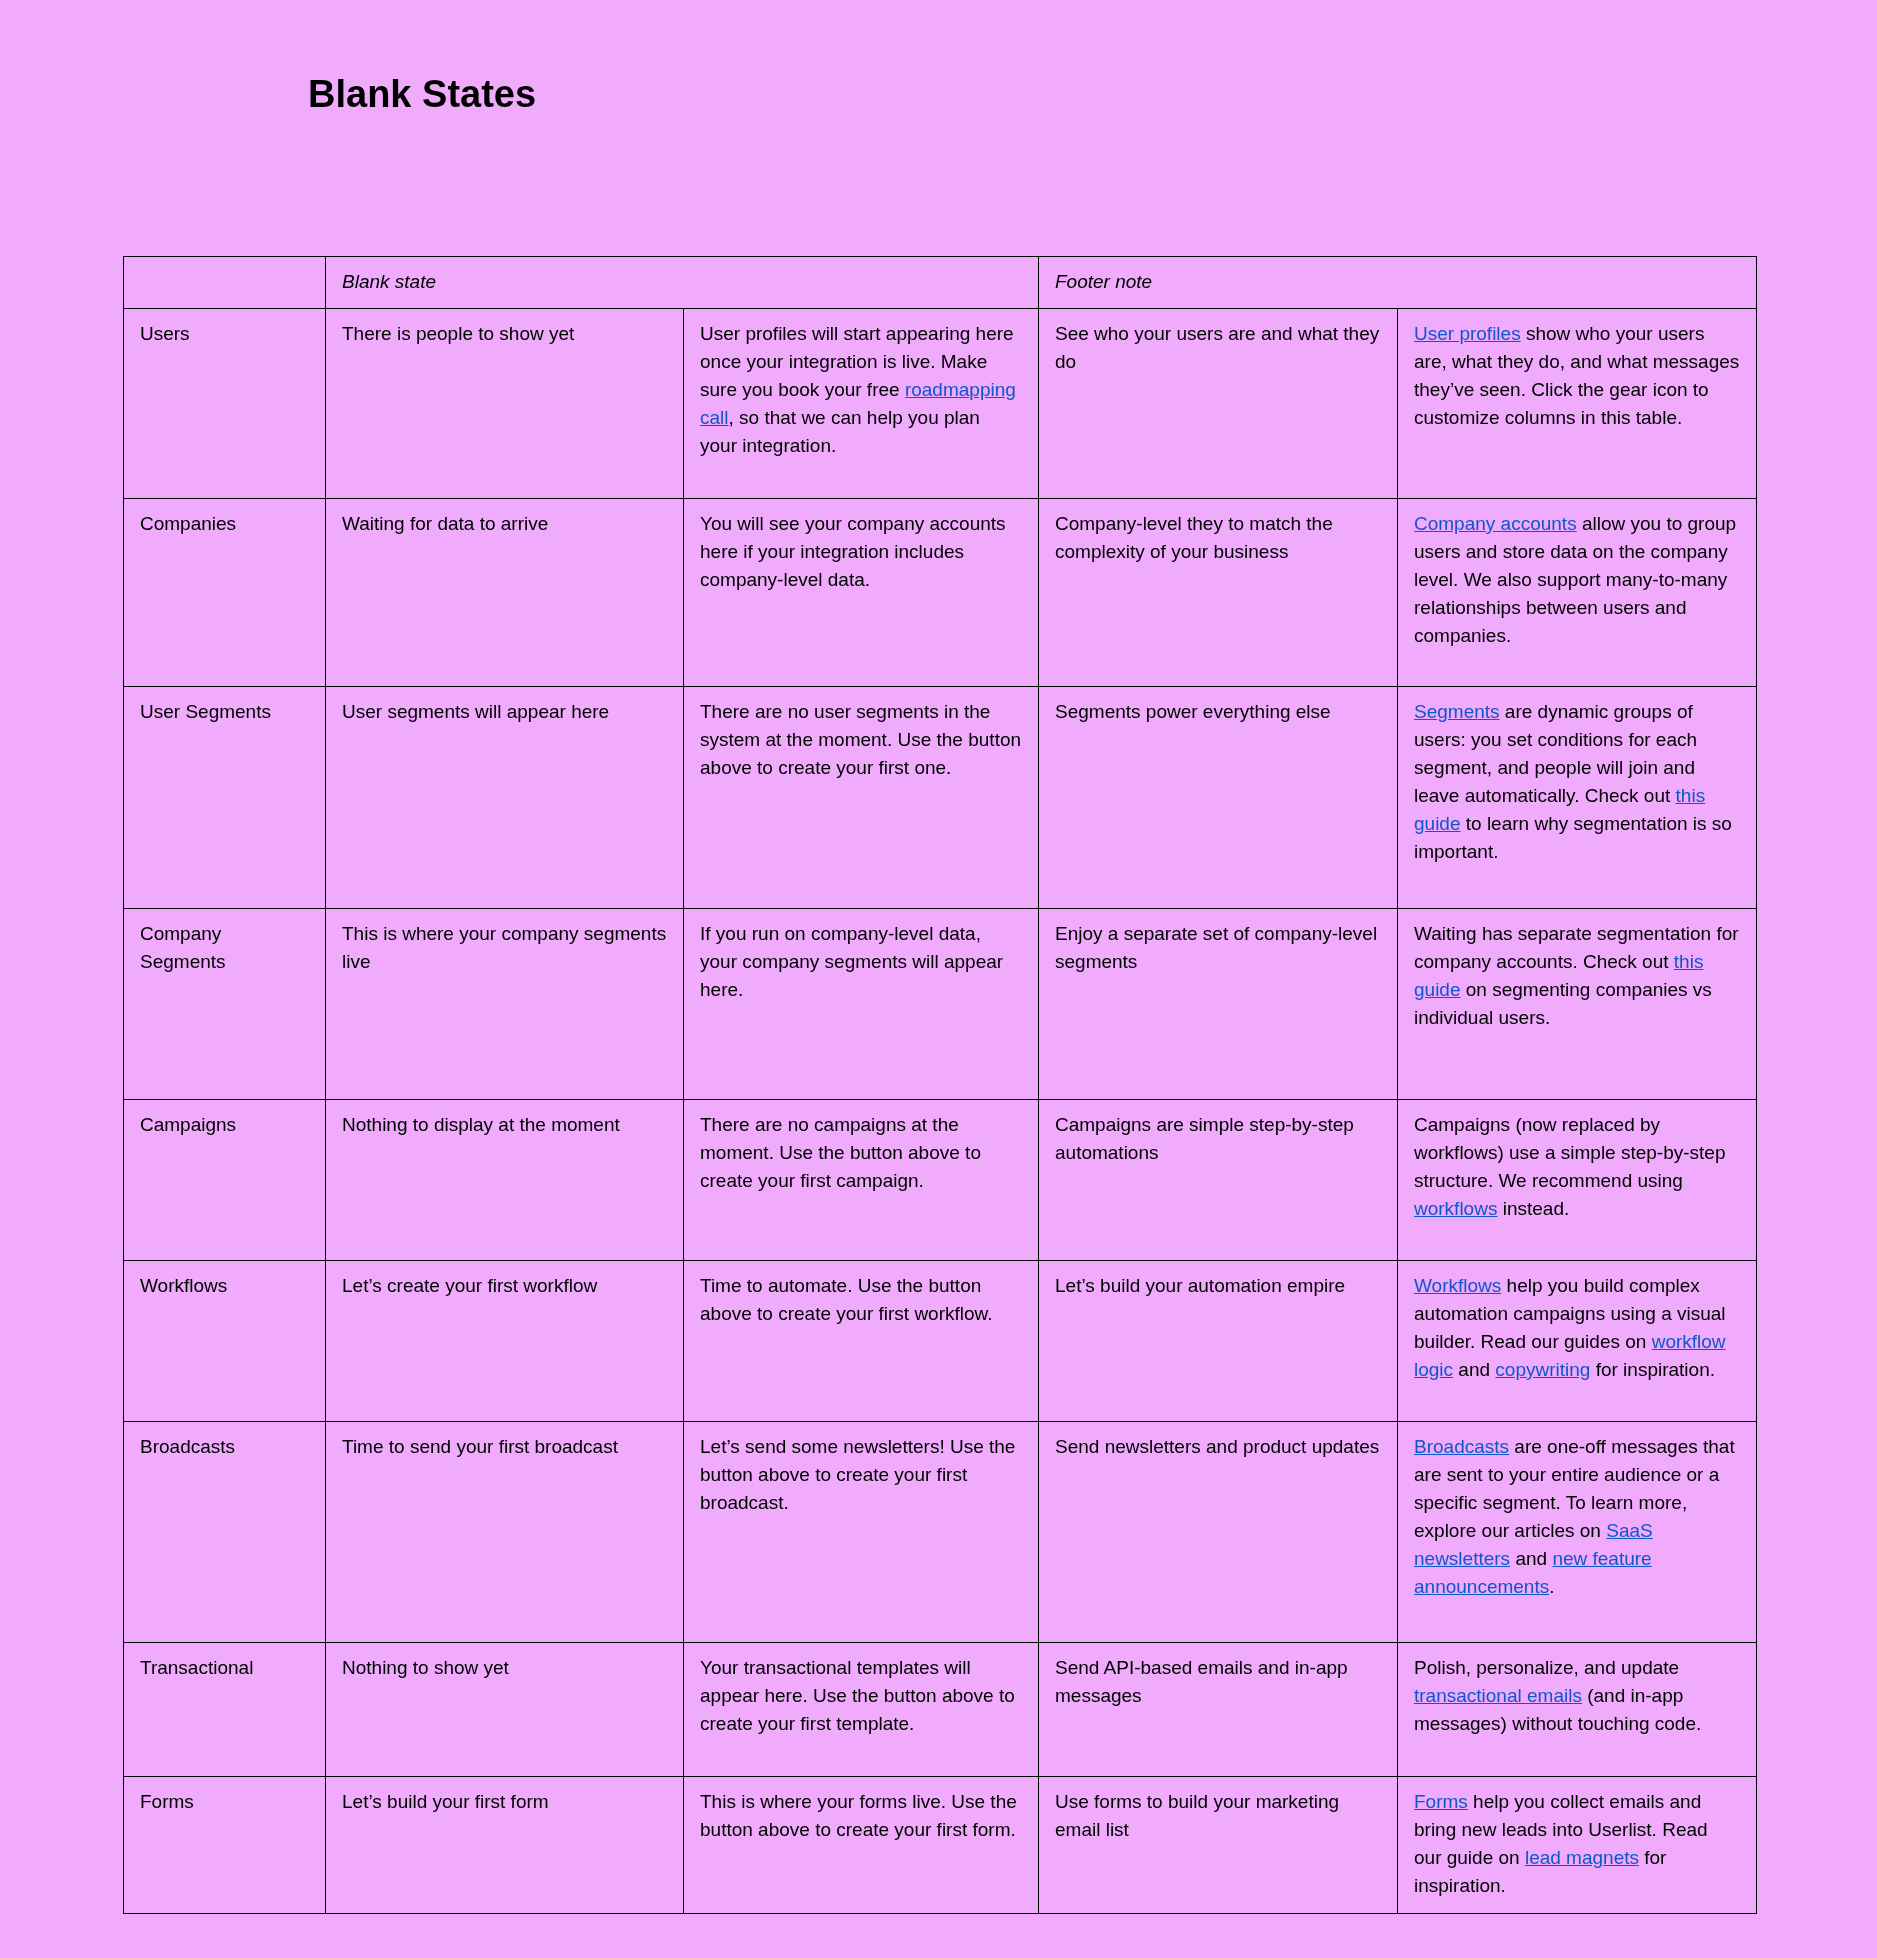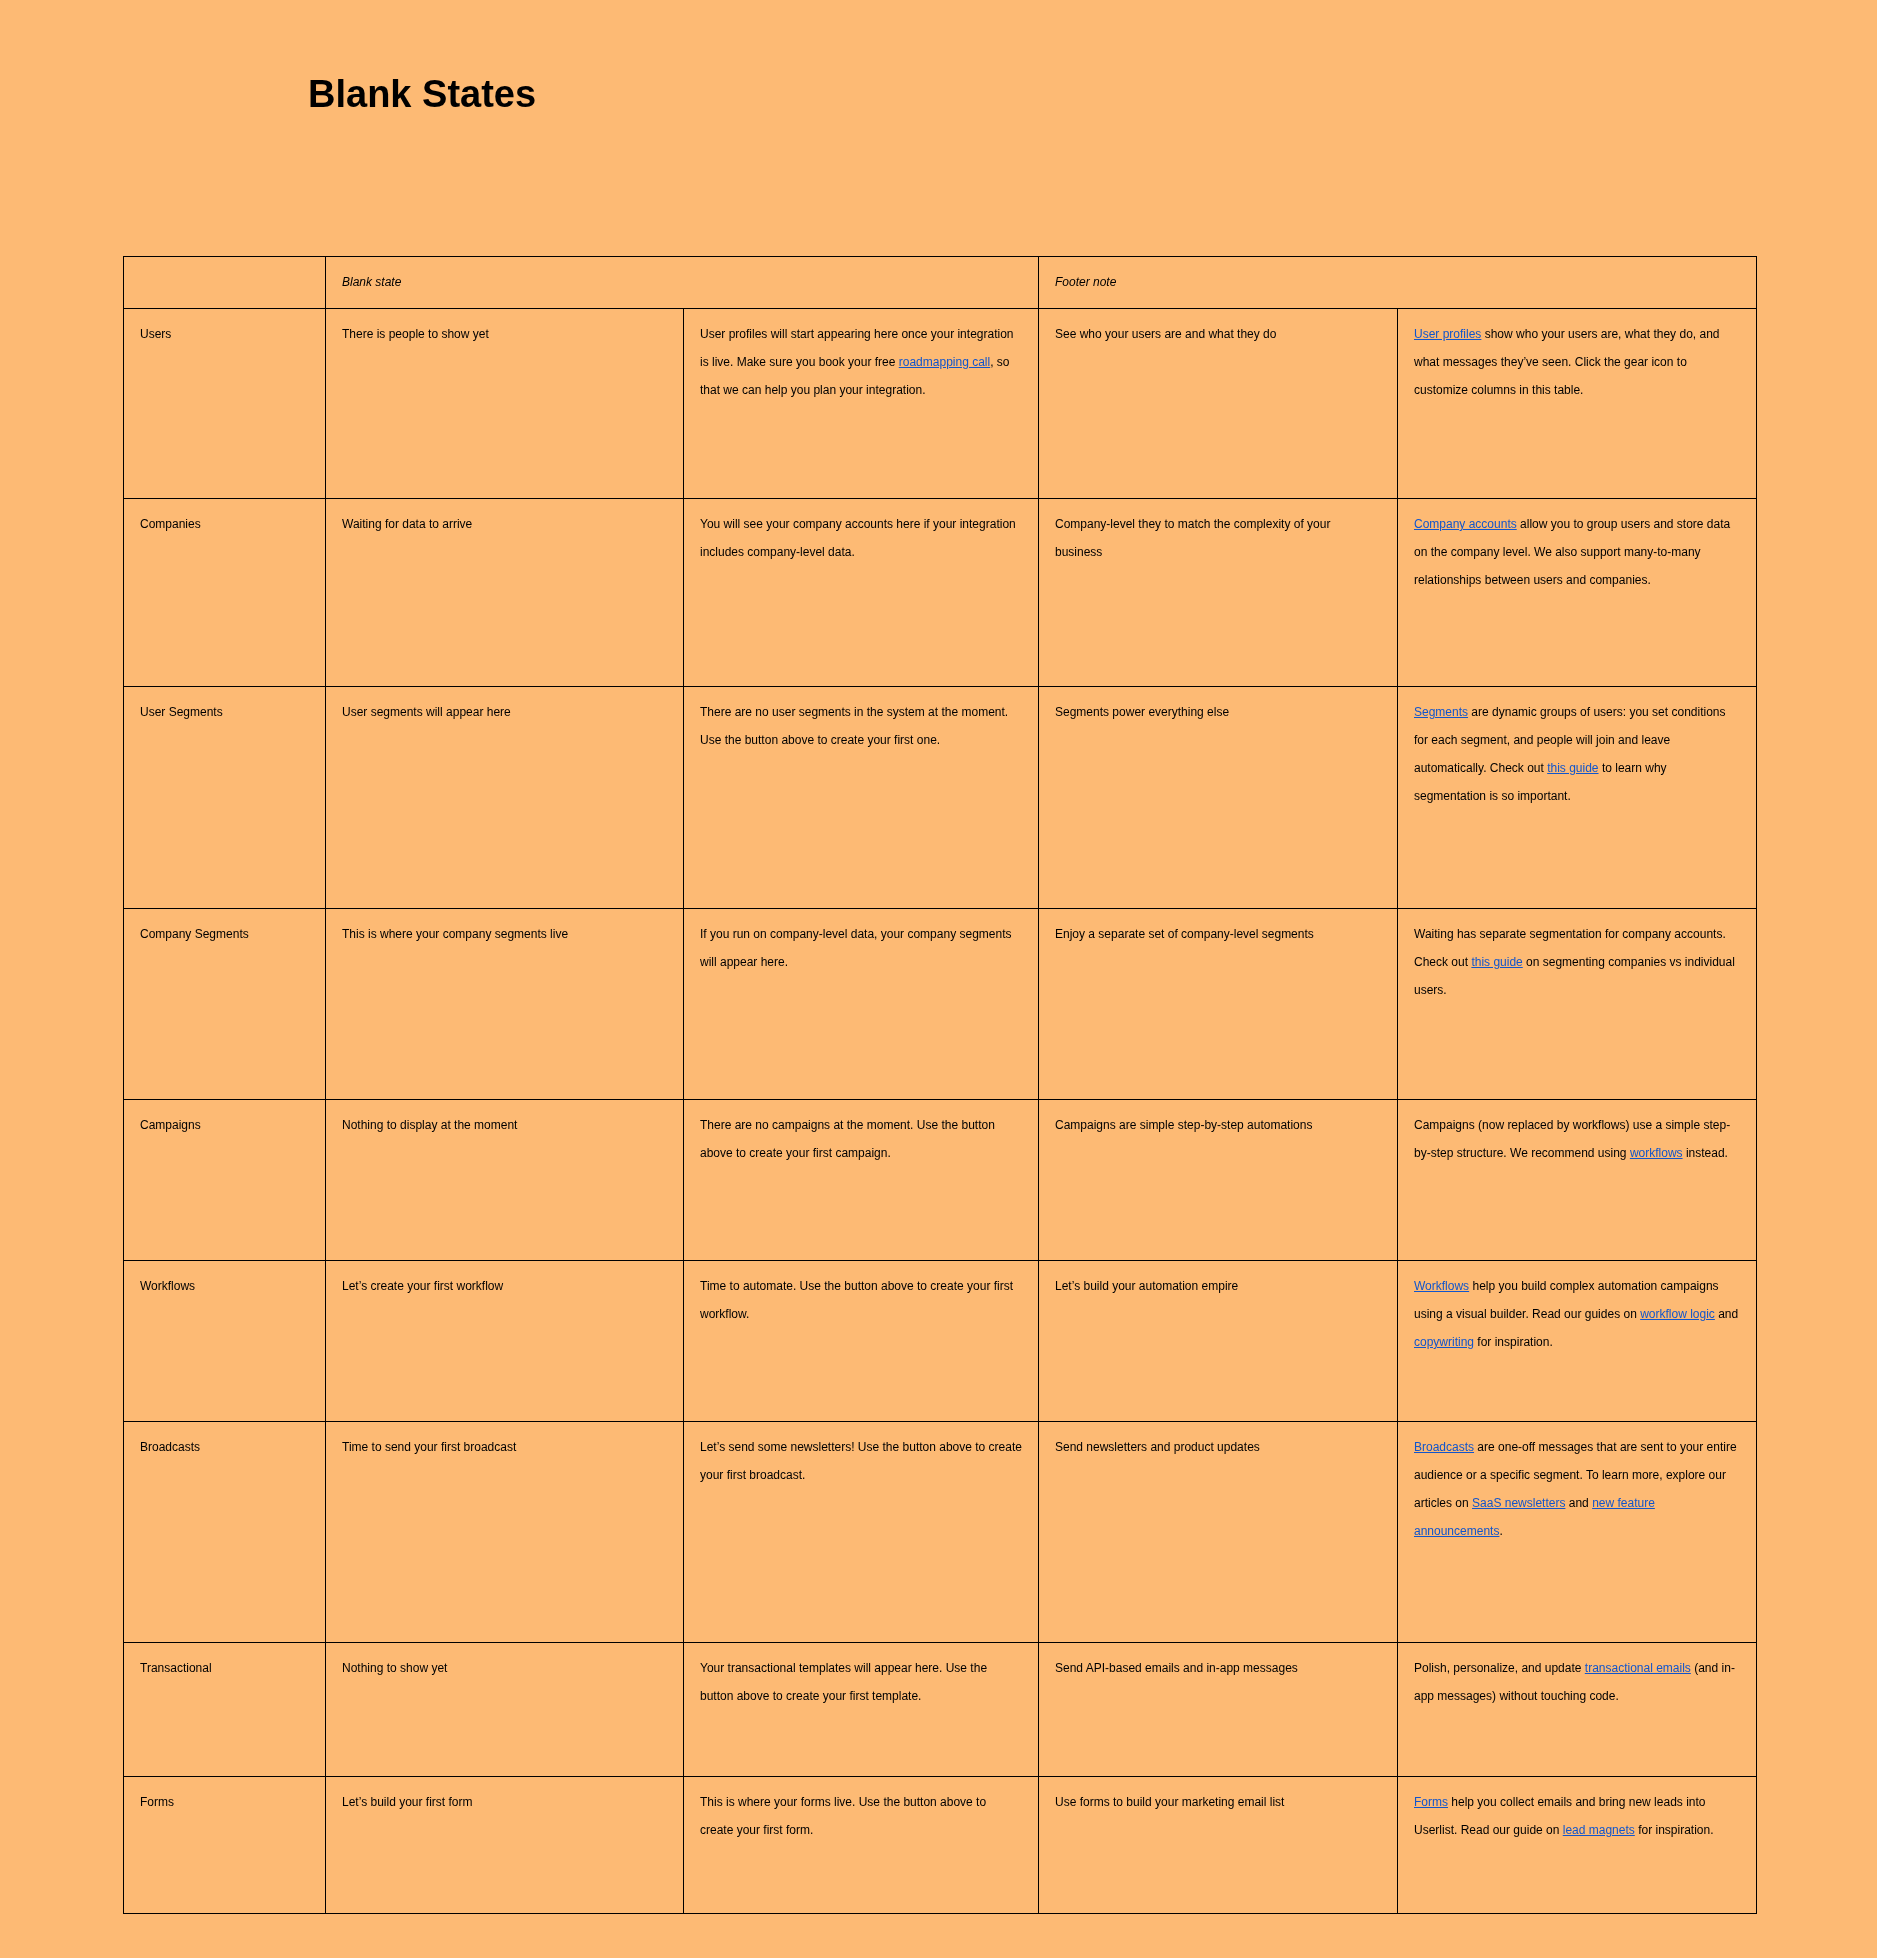--- a/index.html
+++ b/index.html
@@ -8,21 +8,21 @@
     margin: 0;
     padding: 0;
     background: #ffffff;
     font-family: "Liberation Sans", "DejaVu Sans", sans-serif;
     color: #000000;
   }
   .page {
     position: relative;
     width: 1878px;
     height: 1959px;
-    background: #fdba74;
+    background: #f0abfc;
     overflow: hidden;
   }
   .doc-title {
     position: absolute;
     left: 308px;
     top: 73px;
     margin: 0;
     font-size: 38px;
     font-weight: 600;
     letter-spacing: 0;
@@ -35,21 +35,21 @@
     width: 1632px;
     border-collapse: collapse;
     table-layout: fixed;
   }
   table.blank-states th,
   table.blank-states td {
     border: 1.9px solid #000000;
     vertical-align: top;
     text-align: left;
     padding: 11.3px 16px;
-    font-size: 12px;
+    font-size: 19px;
     line-height: 28px;
     font-weight: normal;
     word-wrap: break-word;
   }
   thead th {
     font-style: italic;
     font-weight: normal;
   }
   tr.header-group-row { height: 50px; }
   tr.header-columns-row { height: 52px; }

